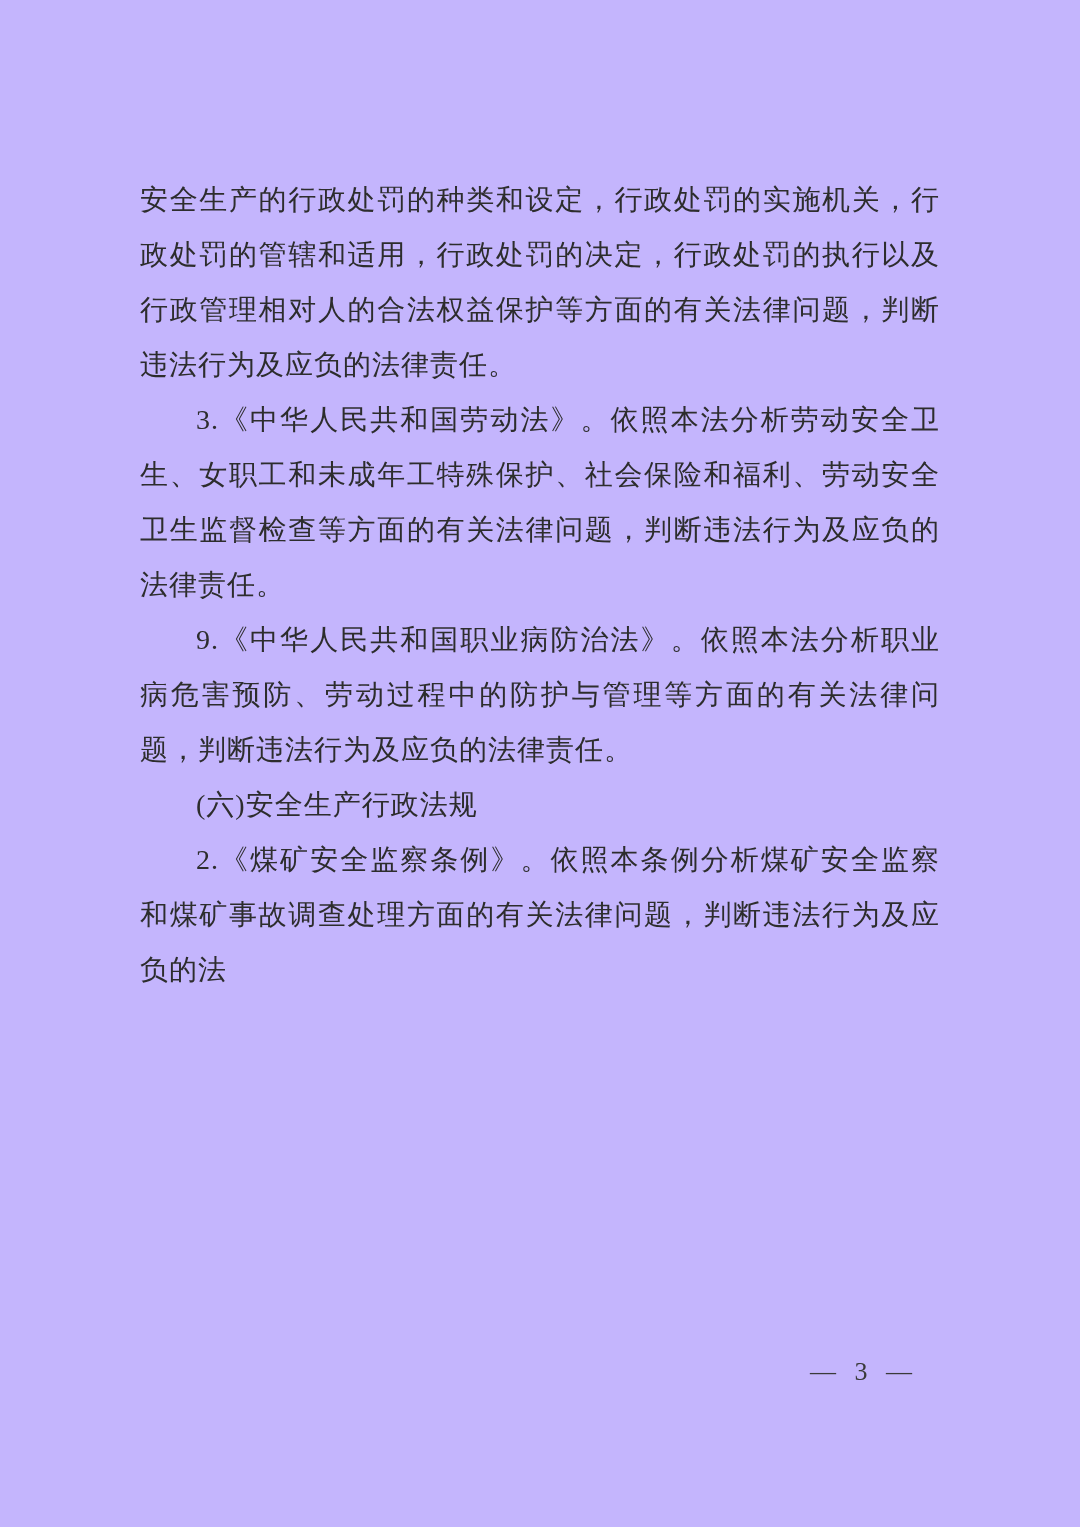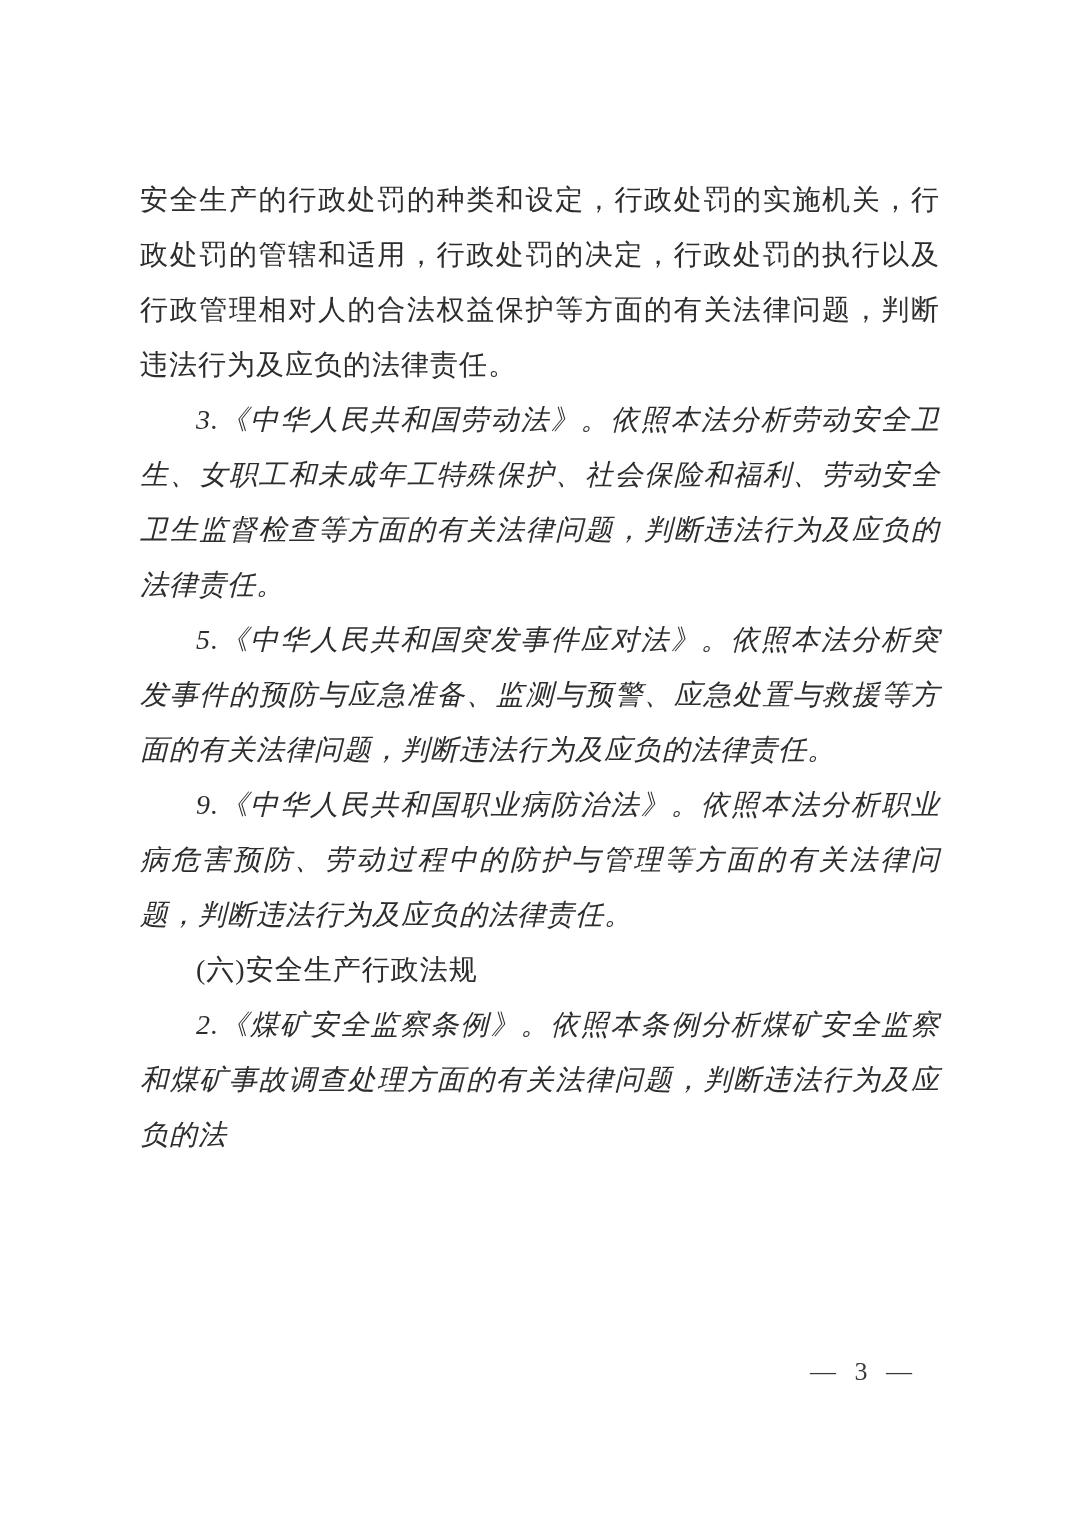--- a/index.html
+++ b/index.html
@@ -5,21 +5,21 @@
   html, body {
     margin: 0;
     padding: 0;
     background: #e9e9e9;
   }
   .page {
     position: relative;
     width: 1080px;
     height: 1527px;
     margin: 0 auto;
-    background: #ffffff;
+    background: #c4b5fd;
     color: #2d2d2d;
     font-family: "Liberation Serif", "DejaVu Serif", serif;
     overflow: hidden;
   }
   .content {
     position: absolute;
     left: 140px;
     top: 172px;
     width: 800px;
   }
@@ -28,21 +28,20 @@
     padding: 0;
     font-size: 28px;
     line-height: 55px;
     text-align: justify;
     text-justify: inter-ideograph;
     letter-spacing: 1px;
     word-break: break-all;
   }
   .content p.indent {
     text-indent: 2em;
-    font-style: italic;
   }
   .content p.heading {
     font-weight: 400;
     text-indent: 2em;
   }
   .footer {
     position: absolute;
     top: 1352px;
     right: 162px;
     font-size: 26px;
@@ -53,21 +52,20 @@
   }
 </style>
 </head>
 <body>
 
 <div class="page">
 
   <div class="content">
     <p class="continuation">安全生产的行政处罚的种类和设定，行政处罚的实施机关，行政处罚的管辖和适用，行政处罚的决定，行政处罚的执行以及行政管理相对人的合法权益保护等方面的有关法律问题，判断违法行为及应负的法律责任。</p>
     <p class="indent">3.《中华人民共和国劳动法》。依照本法分析劳动安全卫生、女职工和未成年工特殊保护、社会保险和福利、劳动安全卫生监督检查等方面的有关法律问题，判断违法行为及应负的法律责任。</p>
-    <p class="indent">5.《中华人民共和国突发事件应对法》。依照本法分析突发事件的预防与应急准备、监测与预警、应急处置与救援等方面的有关法律问题，判断违法行为及应负的法律责任。</p>
     <p class="indent">9.《中华人民共和国职业病防治法》。依照本法分析职业病危害预防、劳动过程中的防护与管理等方面的有关法律问题，判断违法行为及应负的法律责任。</p>
     <p class="heading">(六)安全生产行政法规</p>
     <p class="indent">2.《煤矿安全监察条例》。依照本条例分析煤矿安全监察和煤矿事故调查处理方面的有关法律问题，判断违法行为及应负的法</p>
   </div>
 
   <div class="footer">— 3 —</div>
 
 </div>
 
 </body></html>

